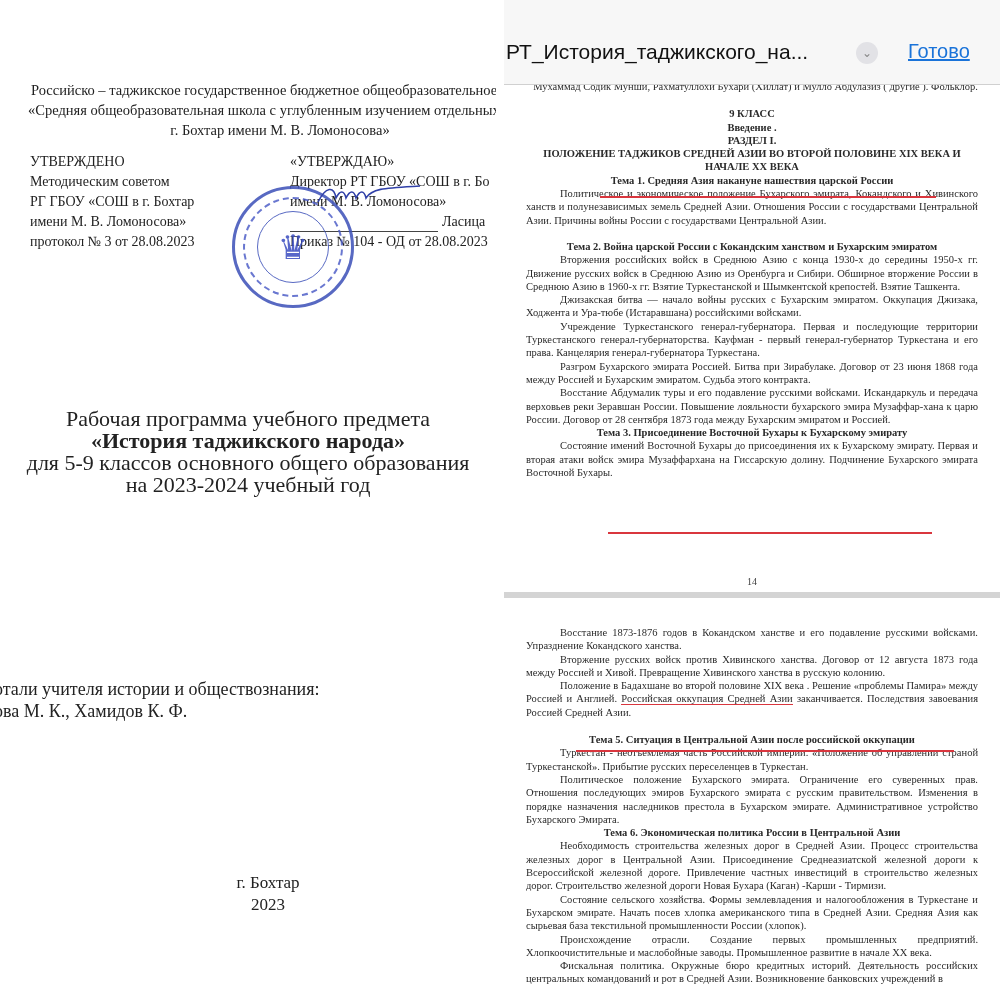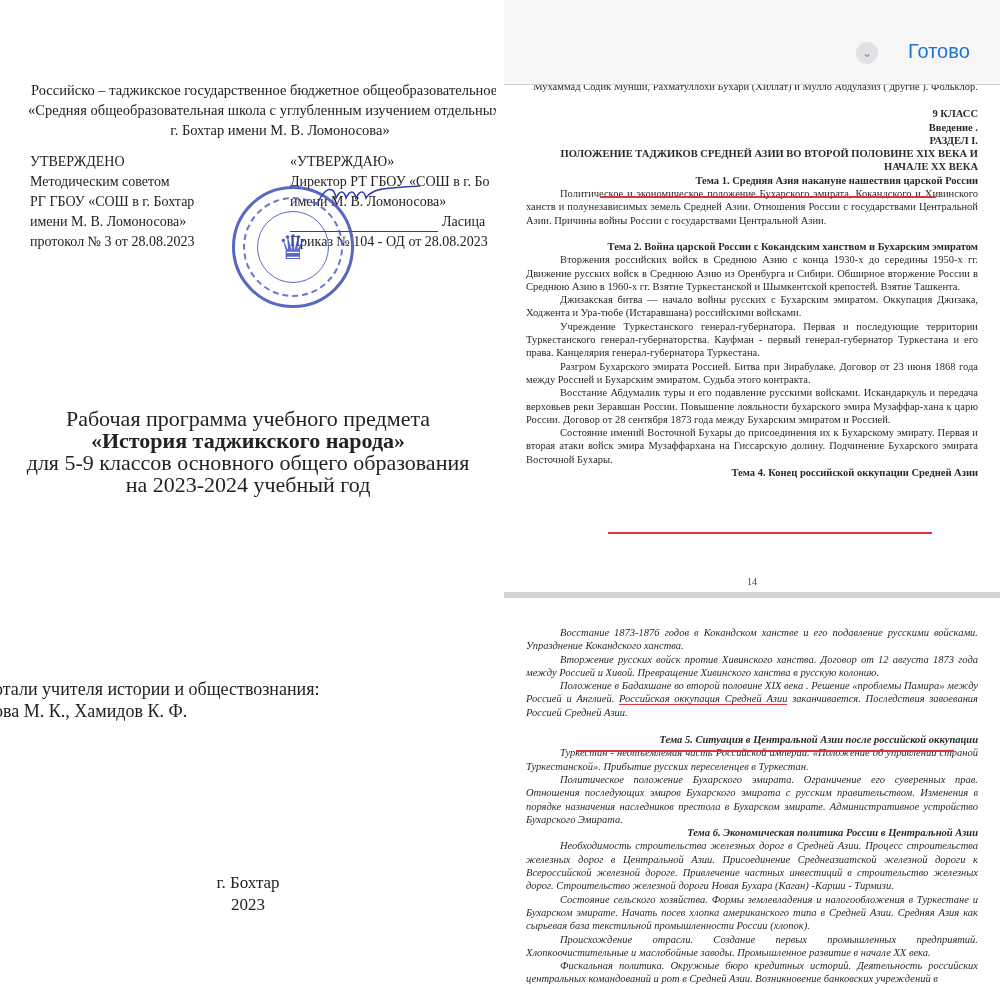--- a/index.html
+++ b/index.html
@@ -21,31 +21,31 @@
   .stamp .ring{position:absolute;left:8px;top:8px;right:8px;bottom:8px;border-radius:50%;border:2px dashed #5060c8;}
   .stamp .inner{position:absolute;left:22px;top:22px;right:22px;bottom:22px;border-radius:50%;border:1.5px solid #3b4fb8;}
   .stamp .eagle{position:absolute;left:0;right:0;top:38px;text-align:center;font-size:34px;color:#3a4cc0;}
   .signature{position:absolute;left:316px;top:182px;width:110px;height:26px;}
   .title-block{position:absolute;left:0;top:408px;width:496px;text-align:center;font-size:22px;line-height:22px;}
   .title-block b{font-weight:bold;}
 
   
   .authors{position:absolute;left:0;top:78px;font-size:18px;line-height:22px;white-space:nowrap;}
   .authors div{margin-left:-6px;}
-  .city{position:absolute;left:0;top:272px;width:496px;text-align:center;font-size:17px;line-height:22px;}
+  .city{position:absolute;left:0;top:272px;width:496px;text-align:center;font-size:17px;line-height:22px;padding-left:20px;}
 
   
   .pdf-header{position:absolute;left:0;top:0;width:496px;height:84px;background:#f7f7f7;border-bottom:1px solid #d0d0d0;}
   .pdf-title{position:absolute;left:2px;top:40px;font-family:"Liberation Sans","DejaVu Sans",sans-serif;font-size:21px;color:#111;white-space:nowrap;}
   .chev-btn{position:absolute;left:352px;top:42px;width:22px;height:22px;border-radius:50%;background:#e2e2e6;color:#888;font-family:"DejaVu Sans",sans-serif;font-size:12px;line-height:22px;text-align:center;}
-  .done-btn{position:absolute;left:404px;top:40px;font-family:"Liberation Sans","DejaVu Sans",sans-serif;font-size:20px;color:#1a73d9;}
+  .done-btn{position:absolute;left:404px;top:40px;font-family:"Liberation Sans","DejaVu Sans",sans-serif;font-size:20px;color:#1a73d9;text-decoration:underline;}
   .pdf-page{position:absolute;left:0;top:68px;width:496px;height:522px;background:#fff;}
   .doc{position:absolute;left:22px;width:452px;font-size:10.5px;line-height:13.3px;color:#2a2a2a;text-align:justify;}
   .doc p{margin:0;text-indent:34px;}
-  .doc .h{text-align:right;font-weight:bold;text-indent:0;}
+  .doc .h{text-align:center;font-weight:bold;text-indent:0;}
   .doc .np{text-indent:0;text-align:right;}
   .ul-red{position:absolute;height:1.5px;background:#d9363e;}
   .pagenum{position:absolute;left:0;width:496px;text-align:center;font-size:10px;color:#444;margin-top:48px;}
   .cut-text{position:absolute;left:22px;top:0;width:452px;height:6px;overflow:hidden;font-size:10.5px;color:#999;}
 </style>
 </head>
 <body>
 
 <div class="panel" id="p-tl">
   <div class="org">
@@ -110,36 +110,37 @@
       <p class="h">ПОЛОЖЕНИЕ ТАДЖИКОВ СРЕДНЕЙ АЗИИ ВО ВТОРОЙ ПОЛОВИНЕ XIX ВЕКА И НАЧАЛЕ XX ВЕКА</p>
       <p class="h">Тема 1. Средняя Азия накануне нашествия царской России</p>
       <p>Политическое и экономическое положение Бухарского эмирата, Кокандского и Хивинского ханств и полунезависимых земель Средней Азии. Отношения России с государствами Центральной Азии. Причины войны России с государствами Центральной Азии.</p>
       <div style="height:13px"></div>
       <p class="h">Тема 2. Война царской России с Кокандским ханством и Бухарским эмиратом</p>
       <p>Вторжения российских войск в Среднюю Азию с конца 1930-х до середины 1950-х гг. Движение русских войск в Среднюю Азию из Оренбурга и Сибири. Обширное вторжение России в Среднюю Азию в 1960-х гг. Взятие Туркестанской и Шымкентской крепостей. Взятие Ташкента.</p>
       <p>Джизакская битва — начало войны русских с Бухарским эмиратом. Оккупация Джизака, Ходжента и Ура-тюбе (Истаравшана) российскими войсками.</p>
       <p>Учреждение Туркестанского генерал-губернатора. Первая и последующие территории Туркестанского генерал-губернаторства. Кауфман - первый генерал-губернатор Туркестана и его права. Канцелярия генерал-губернатора Туркестана.</p>
       <p>Разгром Бухарского эмирата Россией. Битва при Зирабулаке. Договор от 23 июня 1868 года между Россией и Бухарским эмиратом. Судьба этого контракта.</p>
       <p>Восстание Абдумалик туры и его подавление русскими войсками. Искандаркуль и передача верховьев реки Зеравшан России. Повышение лояльности бухарского эмира Музаффар-хана к царю России. Договор от 28 сентября 1873 года между Бухарским эмиратом и Россией.</p>
+      <p class="h">Тема 3. Присоединение Восточной Бухары к Бухарскому эмирату</p>
       <p>Состояние имений Восточной Бухары до присоединения их к Бухарскому эмирату. Первая и вторая атаки войск эмира Музаффархана на Гиссарскую долину. Подчинение Бухарского эмирата Восточной Бухары.</p>
-      <p class="h">Тема 4. Конец российской оккупации Средней Азии</p>
     </div>
     <div class="ul-red" style="left:96px;top:128px;width:336px;"></div>
     <div class="ul-red" style="left:104px;top:464px;width:324px;"></div>
     <div class="pagenum" style="top:460px;">14</div>
   </div>
 
   <div class="pdf-header">
+    <div class="pdf-title">РТ_История_таджикского_на...</div>
     <div class="chev-btn">⌄</div>
     <div class="done-btn">Готово</div>
   </div>
 </div>
 
 <div class="panel" id="p-br">
-  <div class="doc" style="top:26px;font-style:italic;">
+  <div class="doc" style="top:26px;">
     <p>Восстание 1873-1876 годов в Кокандском ханстве и его подавление русскими войсками. Упразднение Кокандского ханства.</p>
     <p>Вторжение русских войск против Хивинского ханства. Договор от 12 августа 1873 года между Россией и Хивой. Превращение Хивинского ханства в русскую колонию.</p>
     <p><span>Положение в Бадахшане во второй половине XIX века . Решение «проблемы Памира» между Россией и Англией.</span> <span style="border-bottom:1.5px solid #d9363e;">Российская оккупация Средней Азии</span> <span>заканчивается. Последствия завоевания Россией Средней Азии.</span></p>
     <div style="height:14px"></div>
     <p class="h">Тема 5. Ситуация в Центральной Азии после российской оккупации</p>
     <p>Туркестан - неотъемлемая часть Российской империи. «Положение об управлении страной Туркестанской». Прибытие русских переселенцев в Туркестан.</p>
     <p>Политическое положение Бухарского эмирата. Ограничение его суверенных прав. Отношения последующих эмиров Бухарского эмирата с русским правительством. Изменения в порядке назначения наследников престола в Бухарском эмирате. Административное устройство Бухарского Эмирата.</p>
     <p class="h">Тема 6. Экономическая политика России в Центральной Азии</p>
     <p>Необходимость строительства железных дорог в Средней Азии. Процесс строительства железных дорог в Центральной Азии. Присоединение Среднеазиатской железной дороги к Всероссийской железной дороге. Привлечение частных инвестиций в строительство железных дорог. Строительство железной дороги Новая Бухара (Каган) -Карши - Тирмизи.</p>
     <p>Состояние сельского хозяйства. Формы землевладения и налогообложения в Туркестане и Бухарском эмирате. Начать посев хлопка американского типа в Средней Азии. Средняя Азия как сырьевая база текстильной промышленности России (хлопок).</p>

